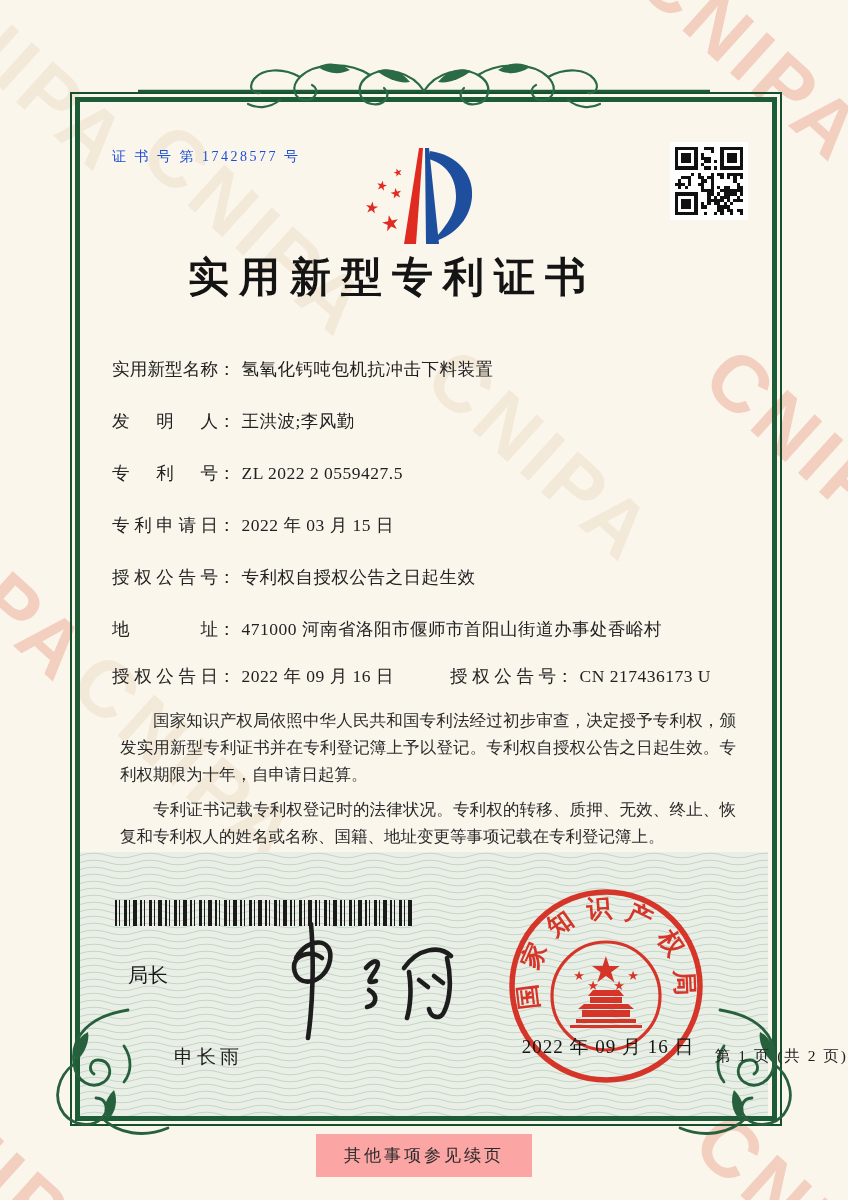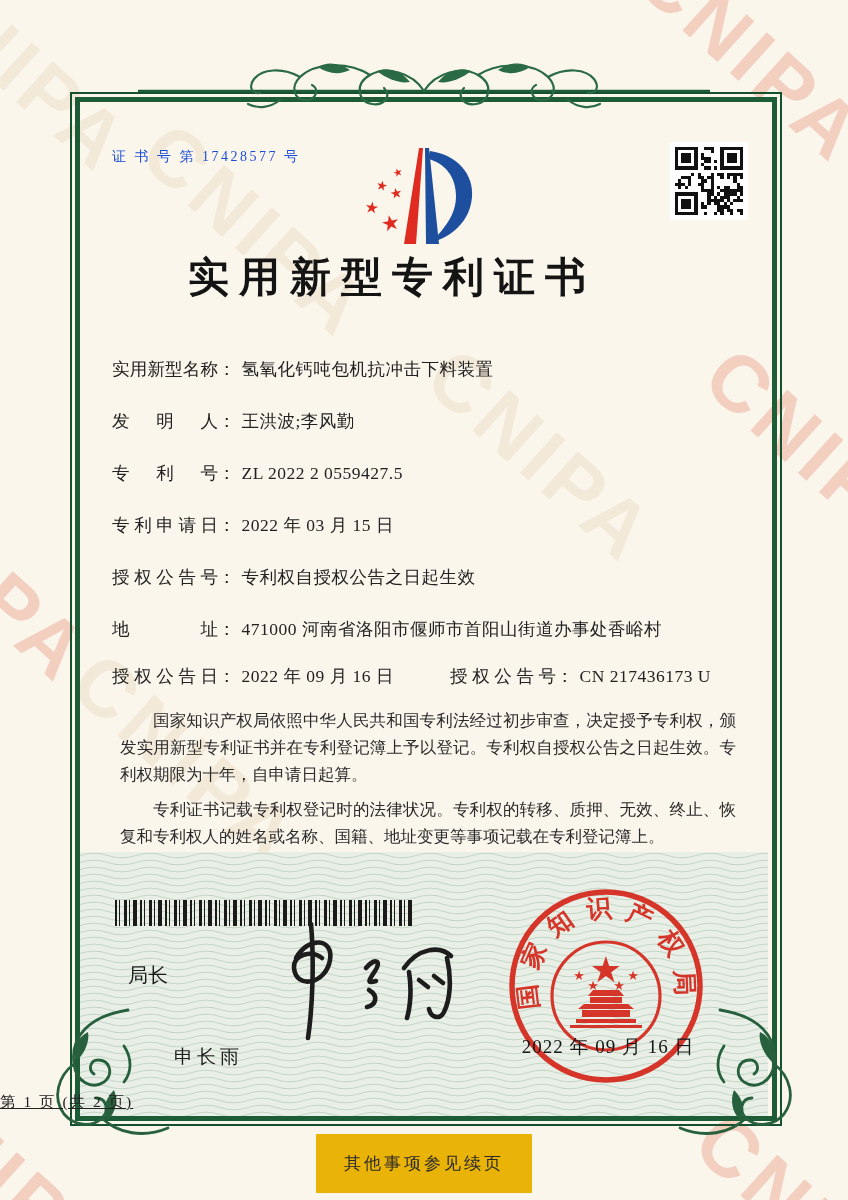--- a/index.html
+++ b/index.html
@@ -56,24 +56,24 @@
   .commissioner{position:absolute;left:128px;top:962px;font-size:20px;color:#1c1c1c;
                 font-family:"Liberation Sans","DejaVu Sans",sans-serif;}
   .commissioner-name{position:absolute;left:128px;top:1044px;font-size:19px;color:#1c1c1c;
                 font-family:"Liberation Sans","DejaVu Sans",sans-serif;letter-spacing:4px;margin-left:46px;}
   .signature{position:absolute;left:238px;top:918px;width:235px;height:128px;}
 
   .seal{position:absolute;left:494px;top:874px;width:224px;height:224px;opacity:0.93;}
   .seal-date{position:absolute;left:496px;top:1034px;width:224px;text-align:center;
              font-size:19px;color:#161616;letter-spacing:1px;white-space:nowrap;}
 
-  .page-number{position:absolute;left:0;top:1092px;width:848px;text-align:left;
-               font-size:15.5px;letter-spacing:2px;color:#222;text-decoration:underline;}
+  .page-number{position:absolute;left:0;top:1046px;width:848px;text-align:right;
+               font-size:15.5px;letter-spacing:2px;color:#222;}
   .continuation{position:absolute;left:0;top:1134px;width:848px;text-align:center;}
-  .continuation span{display:inline-block;background:#eab308;padding:18px 28px;
+  .continuation span{display:inline-block;background:#fca5a5;padding:10px 28px;
                font-size:17px;letter-spacing:3px;color:#2a2a2a;}
 
   
   .top-ornament{position:absolute;left:138px;top:58px;width:572px;height:60px;}
   .corner-flourish{position:absolute;width:150px;height:148px;}
   .corner-bl{left:28px;top:1006px;}
   .corner-br{left:670px;top:1006px;transform:scaleX(-1);}
 </style>
 </head>
 <body>

